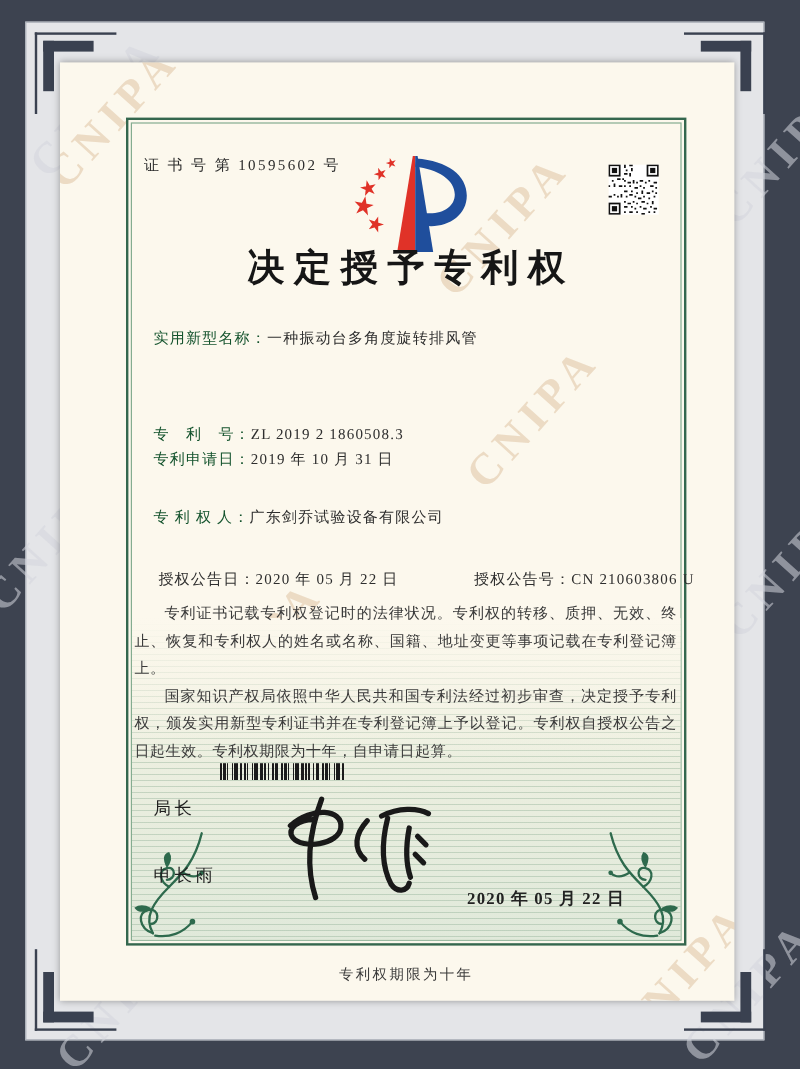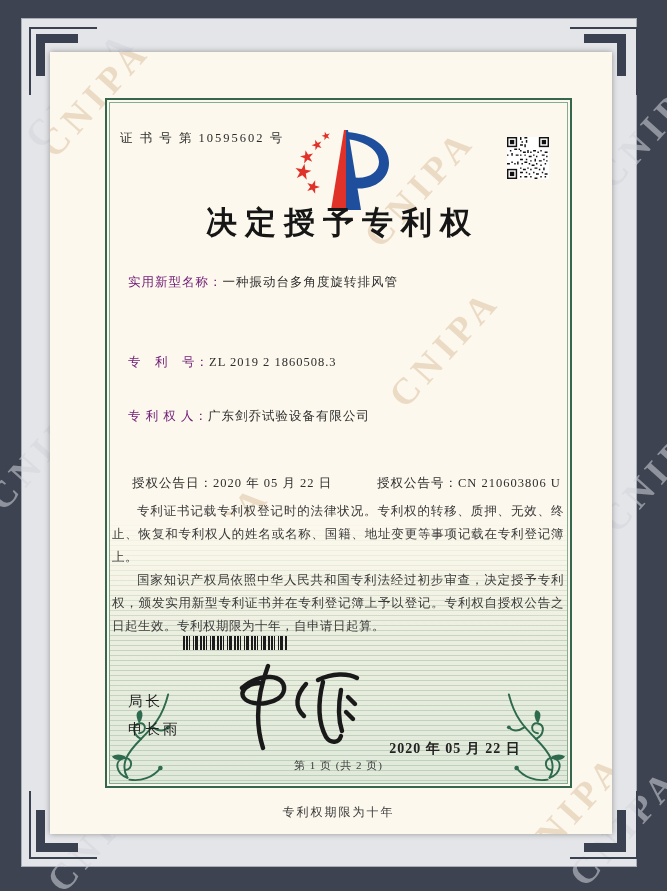--- a/index.html
+++ b/index.html
@@ -46,26 +46,26 @@
   .logo { position:absolute; left:245px; top:74px; z-index:5; }
   .qr { position:absolute; left:457px; top:85px; z-index:5; }
 
   .title {
     position:absolute; left:55px; top:150px; width:467px; text-align:center;
     font-size:31px; font-weight:bold; letter-spacing:8px; text-indent:8px;
     color:#161616; z-index:5;
   }
 
   .frow { position:absolute; left:78px; width:450px; font-size:12.5px; color:#2e2e2e; letter-spacing:1px; z-index:5; }
-  .frow .lbl { color:#701a75; }
+  .frow .lbl { color:#14532d; }
   .frow .val { color:#2e2e2e; }
 
   .grant-row { position:absolute; left:0; top:423px; width:562px; height:18px; z-index:5; font-size:12.5px; letter-spacing:1px; color:#2e2e2e;}
   .grant-a { position:absolute; left:82px; }
-  .grant-b { position:absolute; left:327px; }
+  .grant-b { position:absolute; left:345px; }
 
   .body-text {
     position:absolute; left:62px; top:448px; width:452px; z-index:5;
     font-size:12.5px; line-height:1.84; color:#3a3a3a; text-align:justify;
     letter-spacing:0.5px;
   }
   .body-text p { text-indent:2em; }
 
   
   .frame {
@@ -91,21 +91,21 @@
     position:absolute; left:133px; top:584px; width:104px; height:14px; z-index:5;
     background:repeating-linear-gradient(90deg,
       #1b1b1b 0 2px, rgba(0,0,0,0) 2px 3px,
       #1b1b1b 3px 5px, rgba(0,0,0,0) 5px 6px,
       #1b1b1b 6px 7px, rgba(0,0,0,0) 7px 10px,
       #1b1b1b 10px 11px, rgba(0,0,0,0) 11px 12px,
       #1b1b1b 12px 15px, rgba(0,0,0,0) 15px 17px);
   }
 
   .signer { position:absolute; left:78px; z-index:6; font-size:14.5px; color:#1f1f1f; letter-spacing:3px; }
-  .signer.t1 { top:640px; }
+  .signer.t1 { top:612px; }
   .signer.t2 { top:668px; }
   .signature { position:absolute; left:140px; top:598px; z-index:6; }
 
   .issue-date {
     position:absolute; left:325px; top:688px; width:160px; text-align:center;
     font-size:14px; font-weight:bold; color:#222; z-index:6; letter-spacing:1px;
   }
   .page-info {
     position:absolute; left:55px; top:706px; width:467px; text-align:center;
     font-size:11px; color:#3c3c3c; z-index:6; letter-spacing:1px;
@@ -237,21 +237,24 @@
     </svg>
 
     <div class="title">决定授予专利权</div>
 
     <div class="frow" style="top:222px;">
       <span class="lbl">实用新型名称：</span><span class="val">一种振动台多角度旋转排风管</span>
     </div>
     <div class="frow" style="top:302px;">
       <span class="lbl">专　利　号：</span><span class="val">ZL 2019 2 1860508.3</span>
     </div>
-    <div class="frow" style="top:356px;">
+    <div class="frow" style="top:323px;">
+      <span class="lbl">专利申请日：</span><span class="val">2019 年 10 月 31 日</span>
+    </div>
+    <div class="frow" style="top:371px;">
       <span class="lbl">专 利 权 人：</span><span class="val">广东剑乔试验设备有限公司</span>
     </div>
 
     <div class="grant-row">
       <span class="grant-a"><span>授权公告日：</span><span>2020 年 05 月 22 日</span></span>
       <span class="grant-b"><span>授权公告号：</span><span>CN 210603806 U</span></span>
     </div>
 
     <div class="body-text">
       <p>专利证书记载专利权登记时的法律状况。专利权的转移、质押、无效、终止、恢复和专利权人的姓名或名称、国籍、地址变更等事项记载在专利登记簿上。</p>
@@ -271,18 +274,17 @@
         <path d="M128,30 C142,23 158,23 167,28"></path>
         <path d="M133,32 C128,52 128,72 136,87 C141,94 149,93 151,86"></path>
         <path d="M151,40 C148,56 148,69 152,81"></path>
         <path d="M158,47 l7,7"></path>
         <path d="M156,62 l7,7"></path>
       </g>
     </svg>
 
     <div class="issue-date">2020 年 05 月 22 日</div>
 
-    <div class="page-info">第 1 页 (共 2 页)</div>
 
     <div class="note">专利权期限为十年</div>
 
   </div>
 </div>
 
 </body></html>

